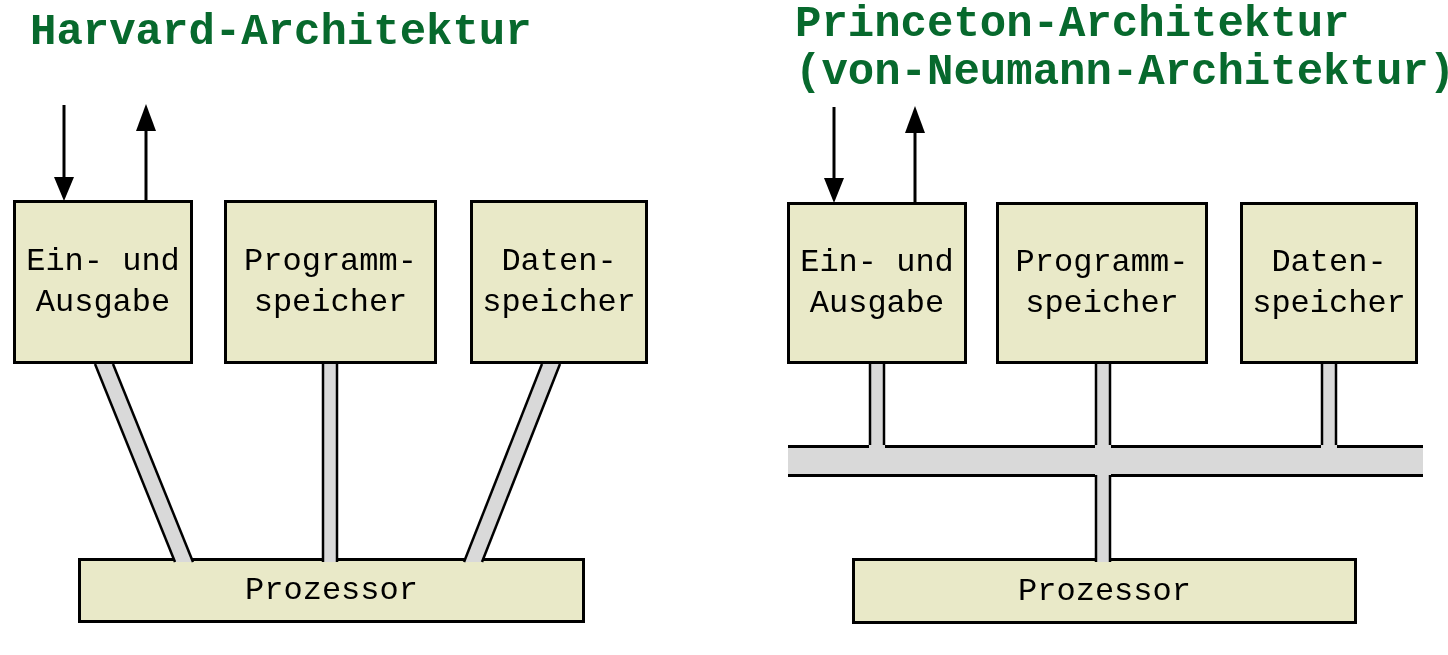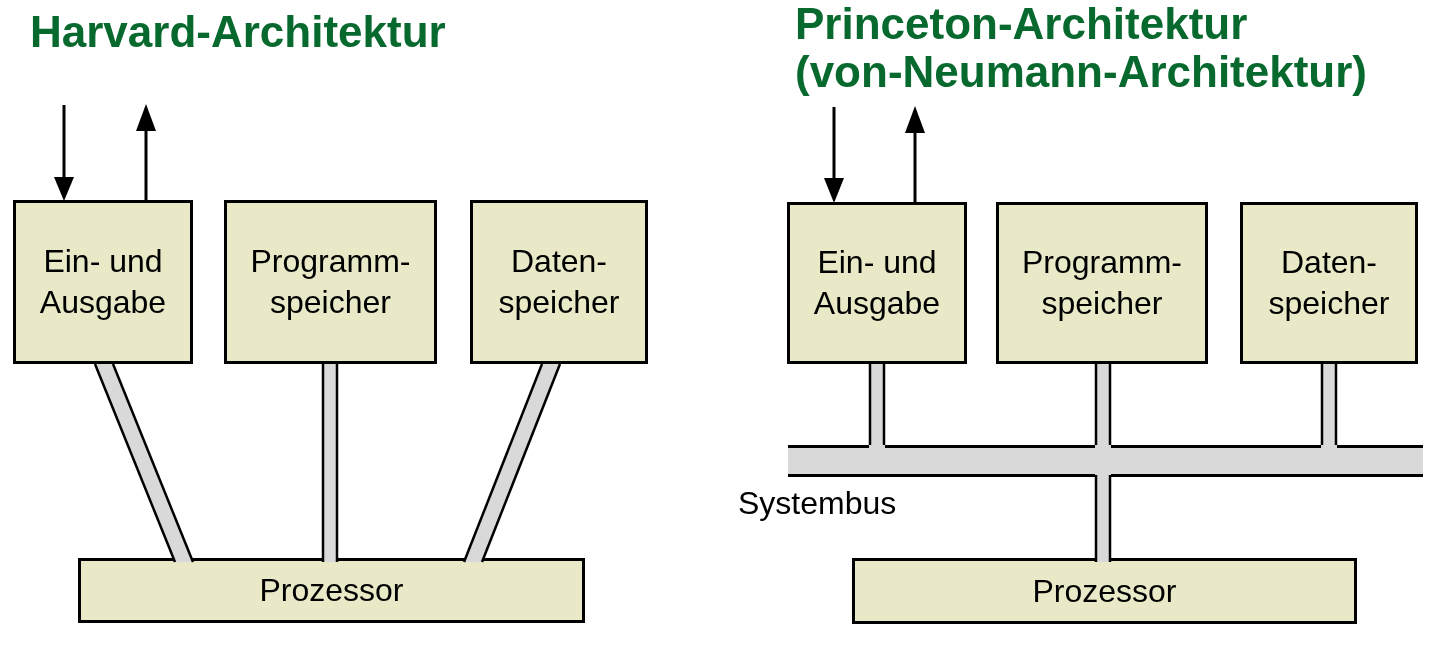--- a/index.html
+++ b/index.html
@@ -7,21 +7,21 @@
     --box_fill:#e9e9c8;
     --connector_fill:#d9d9d9;
     --outline:#000000;
     --background:#ffffff;
     --label_text:#000000;
   }
   html,body{margin:0;padding:0;background:var(--background);}
   .canvas{
     position:relative;width:1448px;height:655px;
     background:var(--background);
-    font-family:Liberation Sans, sans-serif;
+    font-family:Liberation Mono, monospace;
     overflow:hidden;
   }
   .title{
     position:absolute;z-index:1;
     color:var(--title_green);
     font-weight:bold;font-size:44px;line-height:48px;
     white-space:nowrap;
   }
   .title span{display:block;}
   .box{
@@ -80,21 +80,20 @@
     <span>speicher</span>
   </div>
   <div class="box" style="left:1240px;top:202px;width:178px;height:162px;">
     <span>Daten-</span>
     <span>speicher</span>
   </div>
   <div class="box" style="left:852px;top:558px;width:505px;height:66px;">
     <span>Prozessor</span>
   </div>
 
-  <div class="buslabel" style="left:738px;top:485px;">Systembus</div>
 
   <svg class="overlay" width="1448" height="655" viewBox="0 0 1448 655">
 
     <g>
       <line x1="64" y1="105" x2="64" y2="180" stroke="var(--outline)" stroke-width="3"></line>
       <polygon points="54,177 74,177 64,201" fill="var(--outline)"></polygon>
     </g>
     <g>
       <line x1="146" y1="200" x2="146" y2="128" stroke="var(--outline)" stroke-width="3"></line>
       <polygon points="136,131 156,131 146,104" fill="var(--outline)"></polygon>

